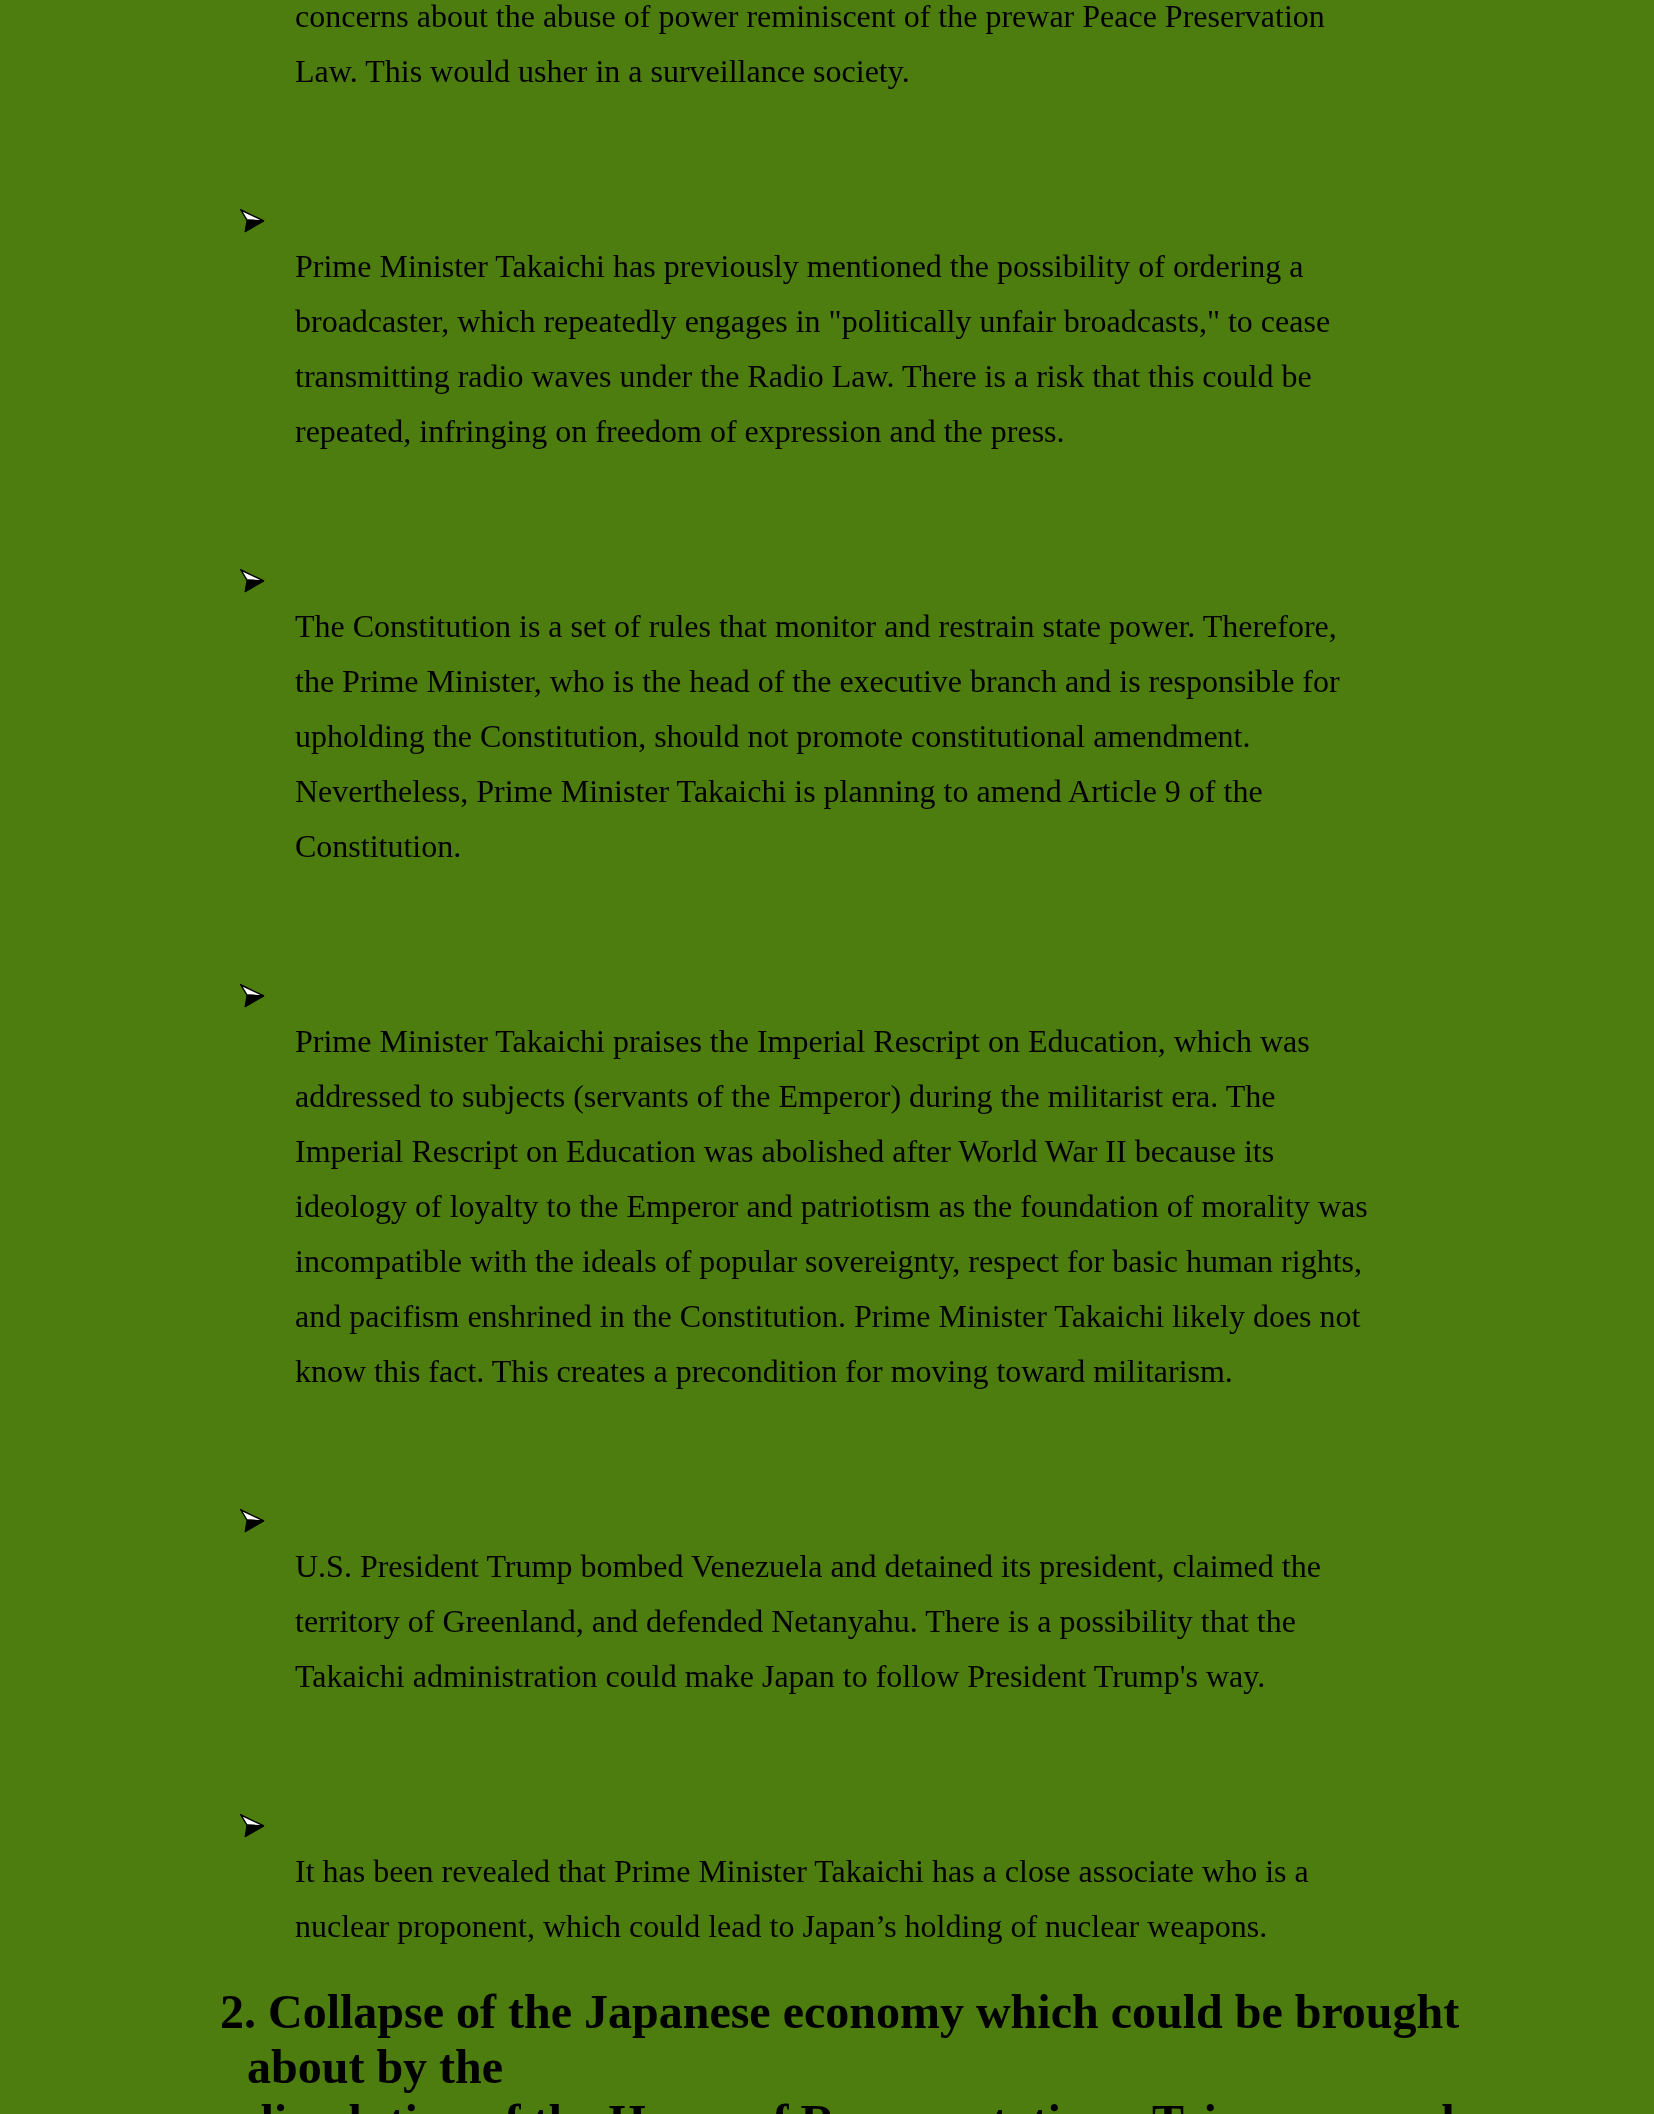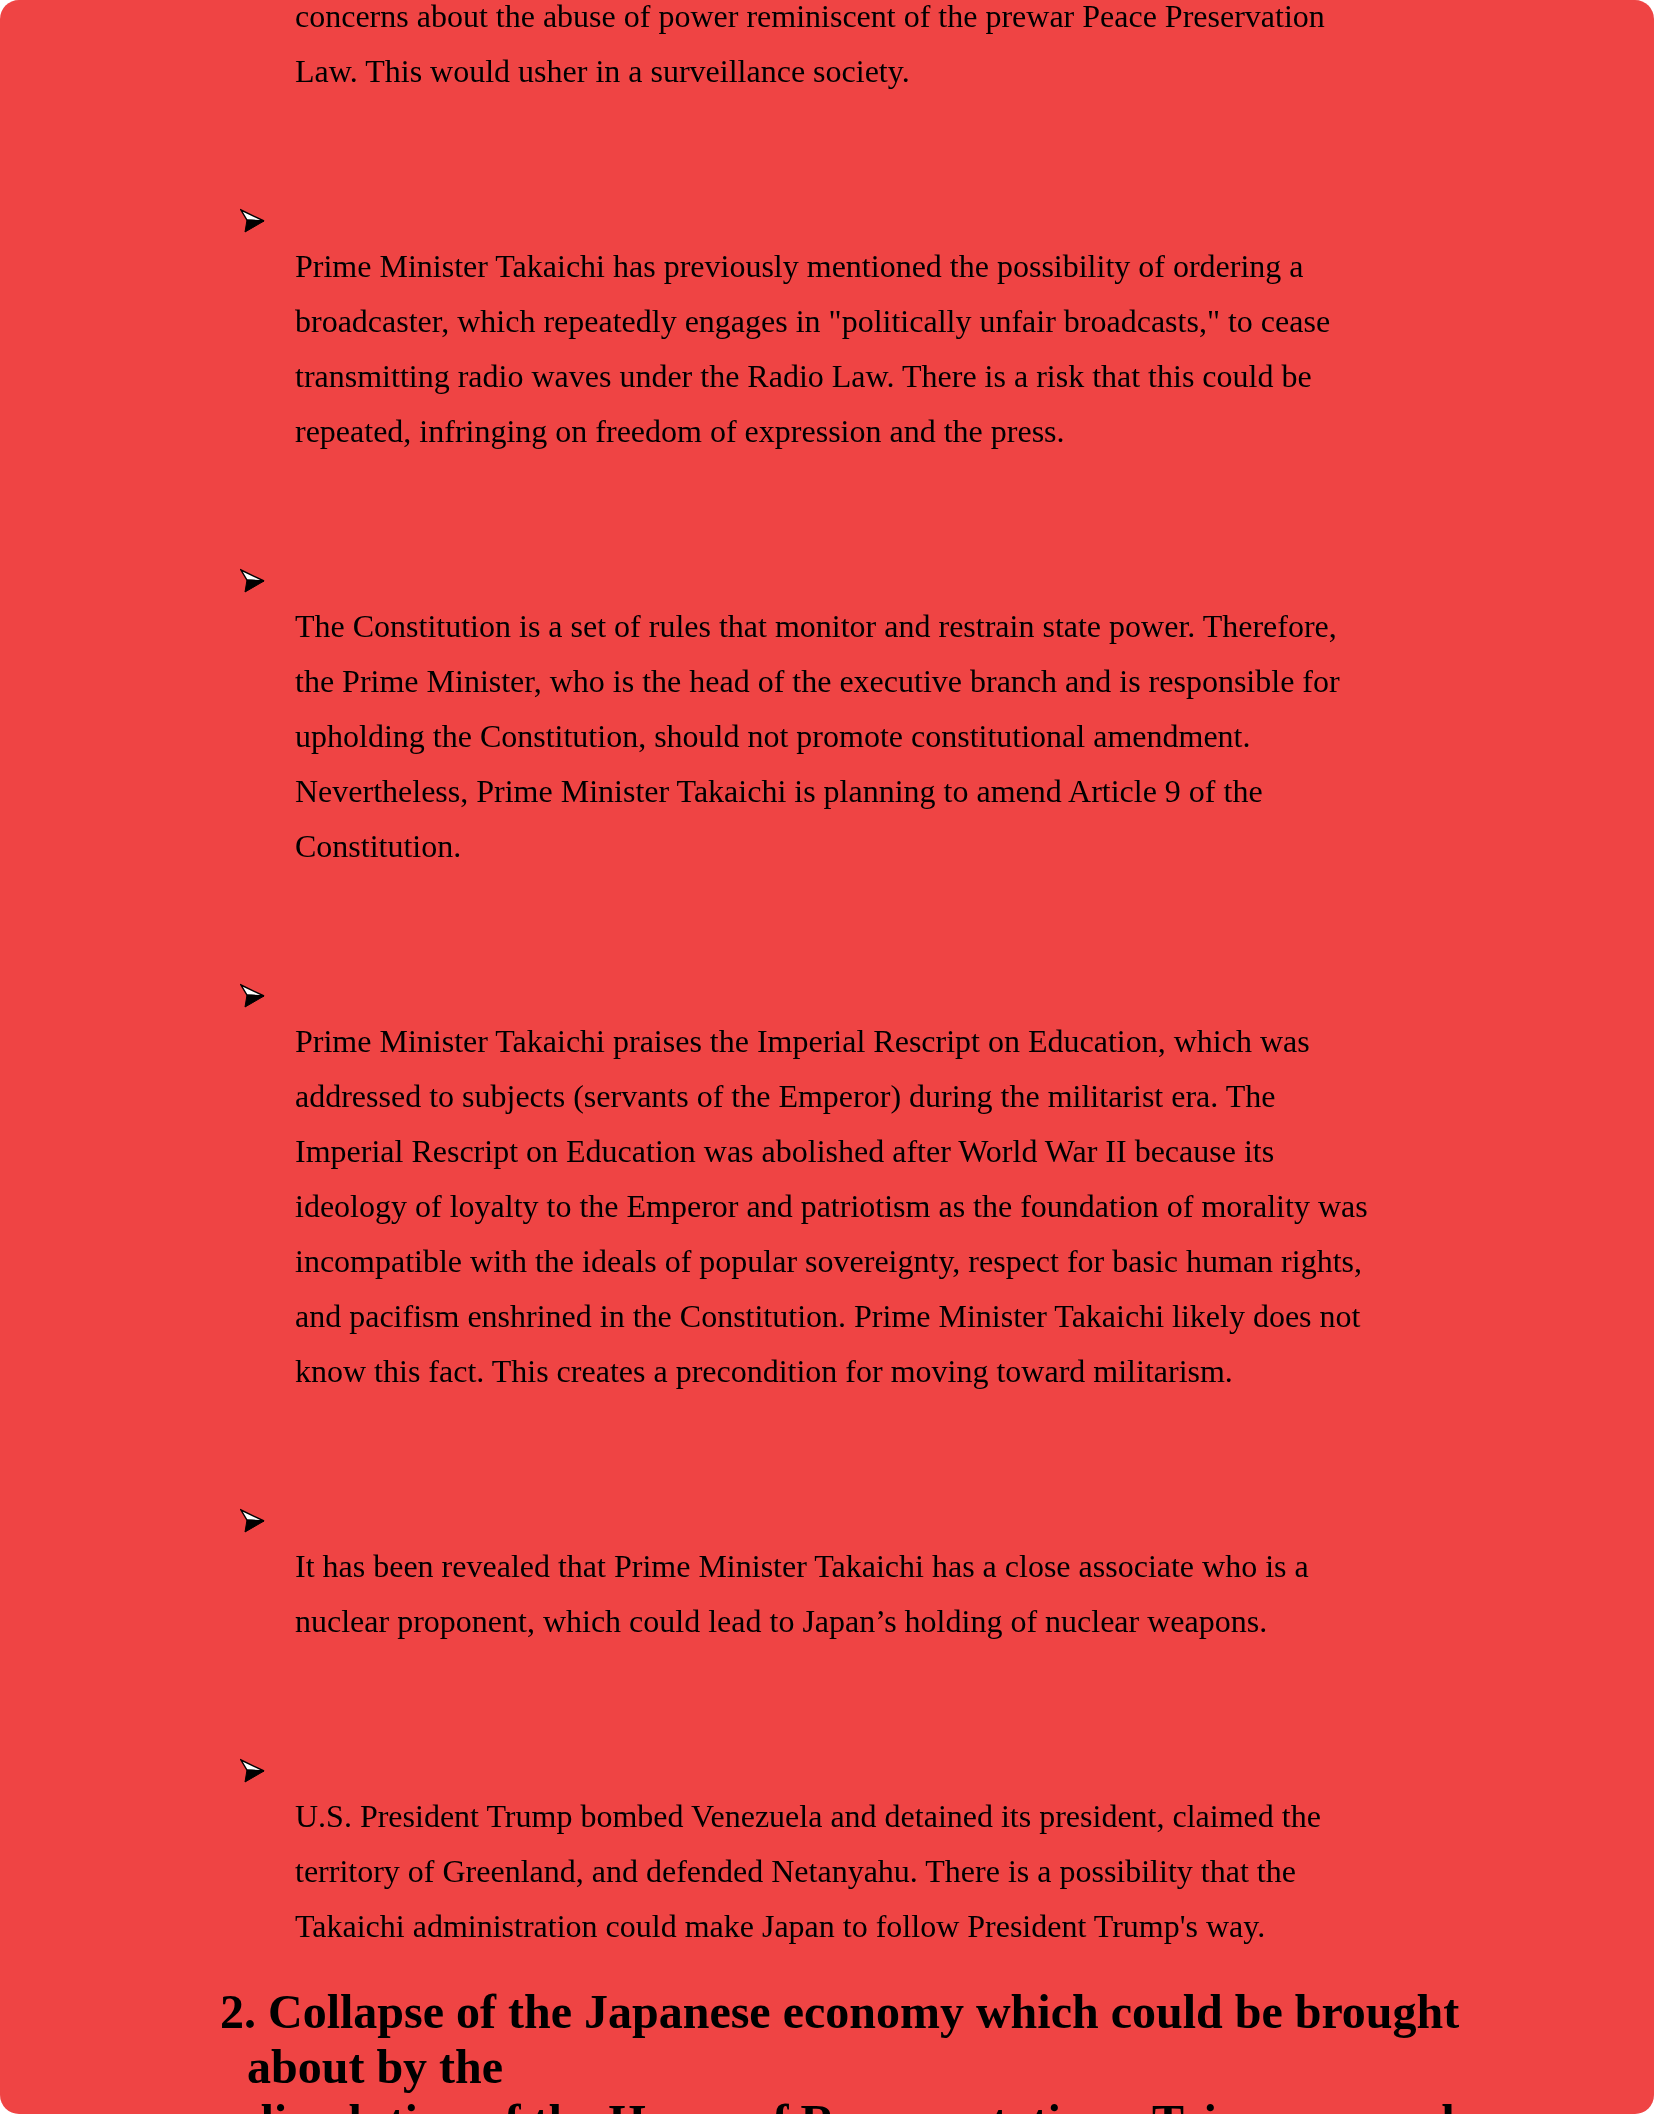--- a/index.html
+++ b/index.html
@@ -1,25 +1,24 @@
 <!DOCTYPE html>
 <html><head>
 <meta charset="utf-8">
 <style>
   html,body{margin:0;padding:0;background:#ffffff;}
   .page{
     position:relative;
     width:1654px;height:2114px;
-    background:#ef4444;
+    background:#4d7c0f;
     overflow:hidden;
     font-family:"Liberation Serif", serif;
     font-size:32px;
     line-height:55px;
     color:#000000;
-    border-radius:19px;
   }
   .content{margin-top:-11px;}
   .para{
     white-space:pre-line;
     margin:0 0 30px 295px;
     width:1260px;
   }
   .bullet{position:relative;}
   .bullet .icon{
     position:absolute;
@@ -88,34 +87,34 @@
 know this fact. This creates a precondition for moving toward militarism.</span>
     </div>
 
     <div class="para bullet">
       <span class="icon">
         <svg width="26" height="28" viewBox="0 0 26 28" xmlns="http://www.w3.org/2000/svg">
           <polygon points="1,3 24,14 7,13" fill="#ffffff" stroke="#000000" stroke-width="1.4"></polygon>
           <polygon points="7,13 24,14 5,25" fill="#000000" stroke="#000000" stroke-width="1"></polygon>
         </svg>
       </span>
-      <span class="text">It has been revealed that Prime Minister Takaichi has a close associate who is a
-nuclear proponent, which could lead to Japan’s holding of nuclear weapons.</span>
+      <span class="text">U.S. President Trump bombed Venezuela and detained its president, claimed the
+territory of Greenland, and defended Netanyahu. There is a possibility that the
+Takaichi administration could make Japan to follow President Trump's way.</span>
     </div>
 
     <div class="para bullet">
       <span class="icon">
         <svg width="26" height="28" viewBox="0 0 26 28" xmlns="http://www.w3.org/2000/svg">
           <polygon points="1,3 24,14 7,13" fill="#ffffff" stroke="#000000" stroke-width="1.4"></polygon>
           <polygon points="7,13 24,14 5,25" fill="#000000" stroke="#000000" stroke-width="1"></polygon>
         </svg>
       </span>
-      <span class="text">U.S. President Trump bombed Venezuela and detained its president, claimed the
-territory of Greenland, and defended Netanyahu. There is a possibility that the
-Takaichi administration could make Japan to follow President Trump's way.</span>
+      <span class="text">It has been revealed that Prime Minister Takaichi has a close associate who is a
+nuclear proponent, which could lead to Japan’s holding of nuclear weapons.</span>
     </div>
 
     <h2 class="heading">2. Collapse of the Japanese economy which could be brought about by the
 dissolution of the House of Representatives; Taiwan remarks; and economic
 policies</h2>
 
   </div>
 </div>
 
 </body></html>

